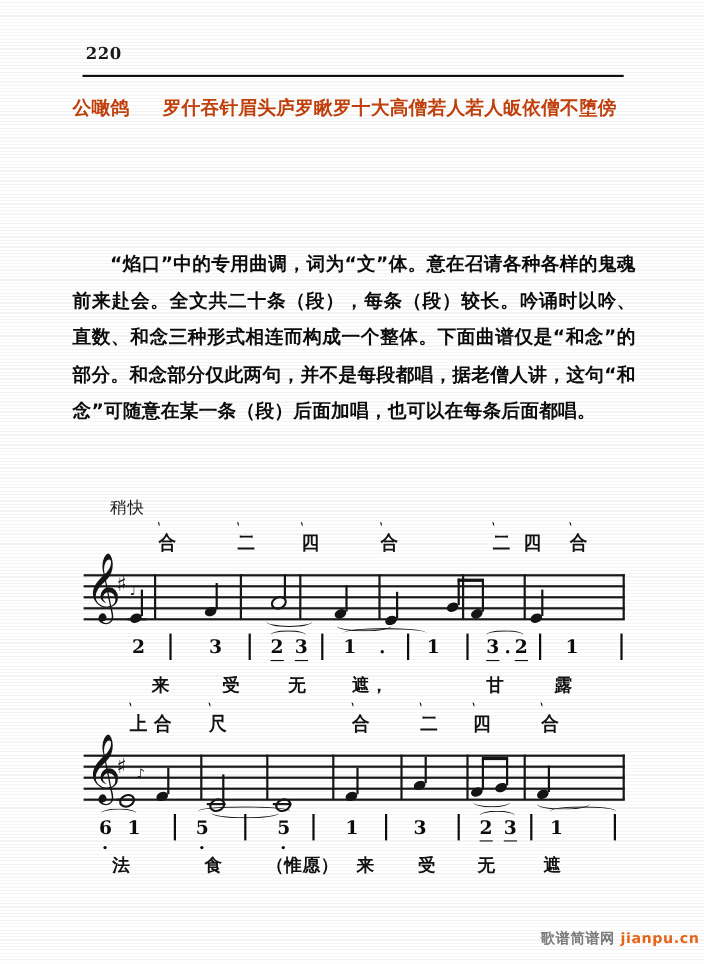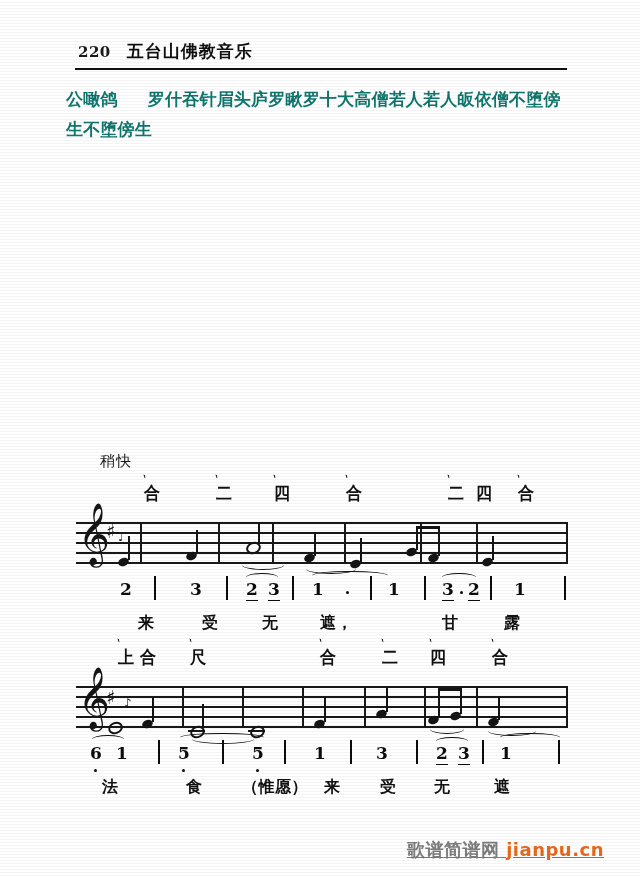--- a/index.html
+++ b/index.html
@@ -35,21 +35,21 @@
   .header-rule{
     position:absolute;left:75px;top:68px;width:492px;height:2px;
     background:#111;
   }
 
   
   .top-text{
     position:absolute;left:66px;top:84px;width:510px;
     font-size:17px;font-weight:700;line-height:30px;
     letter-spacing:0.2px;
-    color:#0f766e;
+    color:#c2410c;
   }
   .top-text .ln{display:block;white-space:nowrap;}
   .top-text .gap{display:inline-block;width:18px;}
 
   
   .song-title{
     position:absolute;left:0;top:163px;width:640px;
     text-align:center;
     font-size:28px;font-weight:700;
     letter-spacing:16px;
@@ -163,56 +163,54 @@
   .lyrics{
     position:relative;height:30px;width:510px;margin-left:76px;margin-top:2px;
   }
   .ly{
     position:absolute;top:0;
     font-size:16px;font-weight:600;color:#121212;letter-spacing:0.5px;
   }
 
   
   .watermark{
-    position:absolute;right:36px;bottom:14px;
-    font-size:18px;font-weight:700;
+    position:absolute;right:4px;bottom:14px;
+    font-size:13px;font-weight:700;
     color:#7d7d7d;letter-spacing:0.5px;
     white-space:nowrap;
-    text-decoration:underline;
   }
   .watermark .dom{color:#e8681c;font-family:"DejaVu Sans","Liberation Sans",sans-serif;}
 
   
   .grain{
     position:absolute;left:0;top:0;width:640px;height:876px;
     pointer-events:none;opacity:0.045;
     background:repeating-linear-gradient(0deg,#000 0 1px,transparent 1px 3px);
   }
 </style>
 </head>
 <body>
 
 <div class="page">
 
   <div class="header">
     <span class="page-num">220</span>
-    <span class="book-title">五台山佛教音乐</span>
   </div>
   <div class="header-rule"></div>
 
   <div class="top-text">
     <span class="ln">
       <span>公噉鸽</span>
       <span class="gap"></span>
       <span>罗什吞针眉头庐罗瞅罗十大高僧若人若人皈依僧不堕傍</span>
     </span>
-    <span class="ln">生不堕傍生</span>
   </div>
 
 
+  <div class="desc"><span class="indent"></span><span>“焰口”中的专用曲调，词为“文”体。意在召请各种各样的鬼魂前来赴会。全文共二十条（段），每条（段）较长。吟诵时以吟、直数、和念三种形式相连而构成一个整体。下面曲谱仅是“和念”的部分。和念部分仅此两句，并不是每段都唱，据老僧人讲，这句“和念”可随意在某一条（段）后面加唱，也可以在每条后面都唱。</span></div>
 
   <div class="tempo">稍快</div>
 
   <div class="system sys1">
 
     <div class="gongche">
       <span class="gc" style="left:66px"><span class="gcmark">ˋ</span><span>合</span></span>
       <span class="gc" style="left:138px"><span class="gcmark">ˋ</span><span>二</span></span>
       <span class="gc" style="left:196px"><span class="gcmark">ˋ</span><span>四</span></span>
       <span class="gc" style="left:268px"><span class="gcmark">ˋ</span><span>合</span></span>

